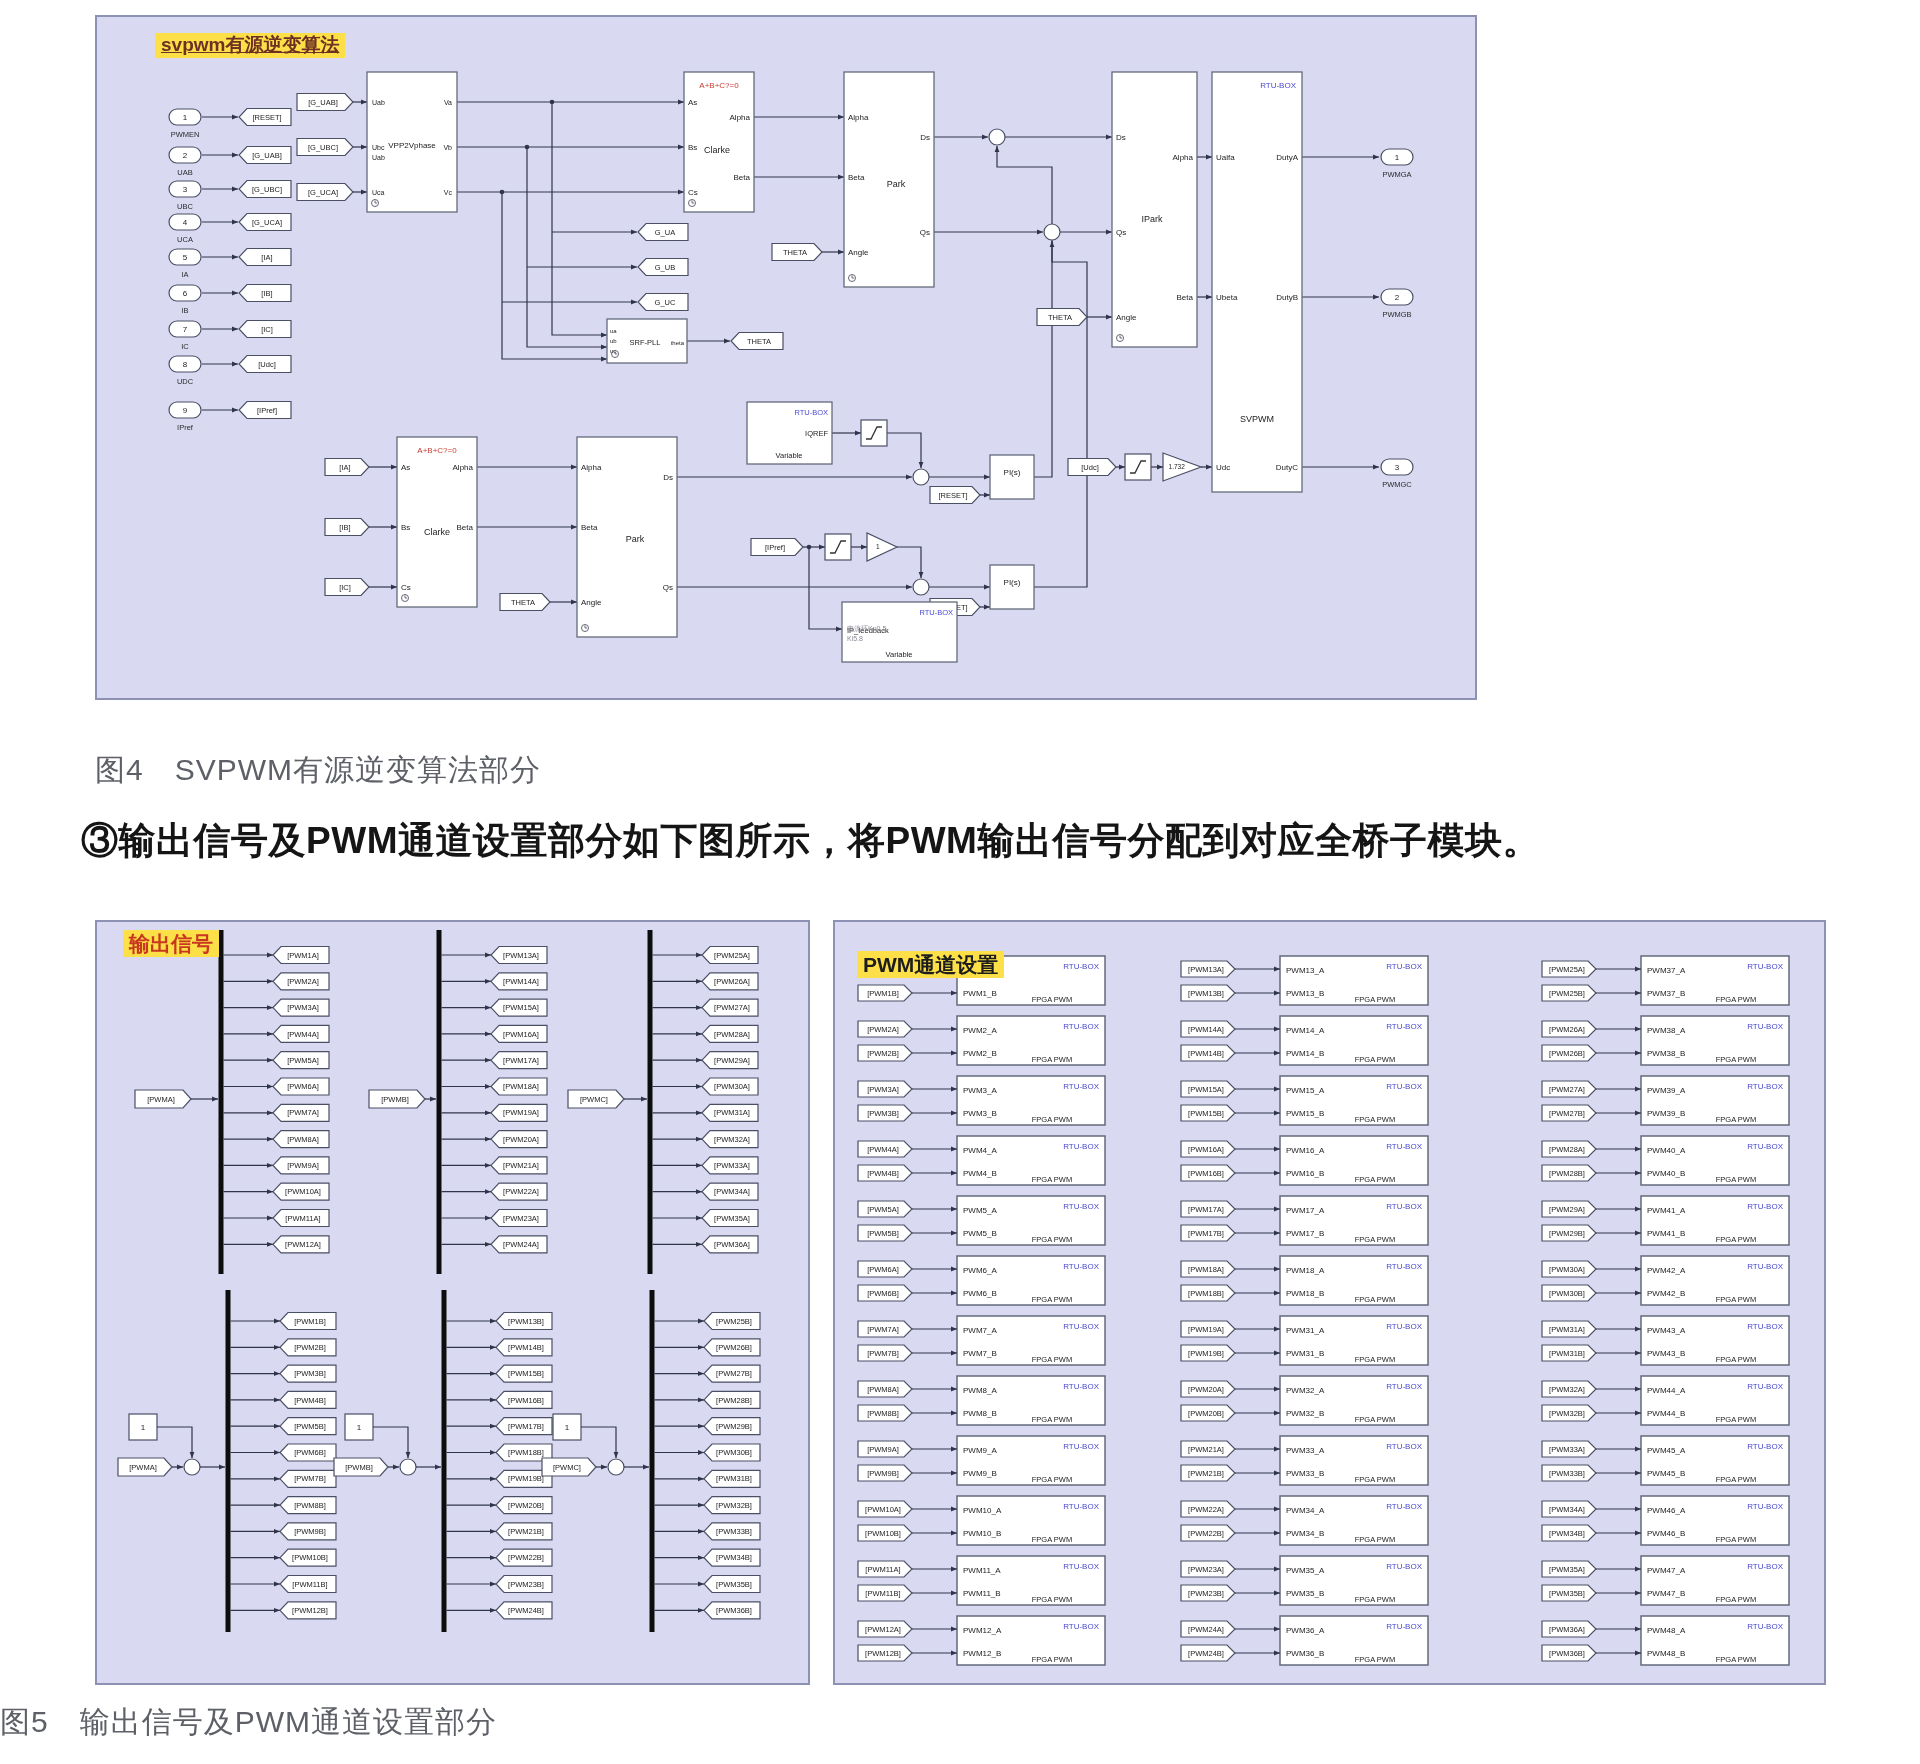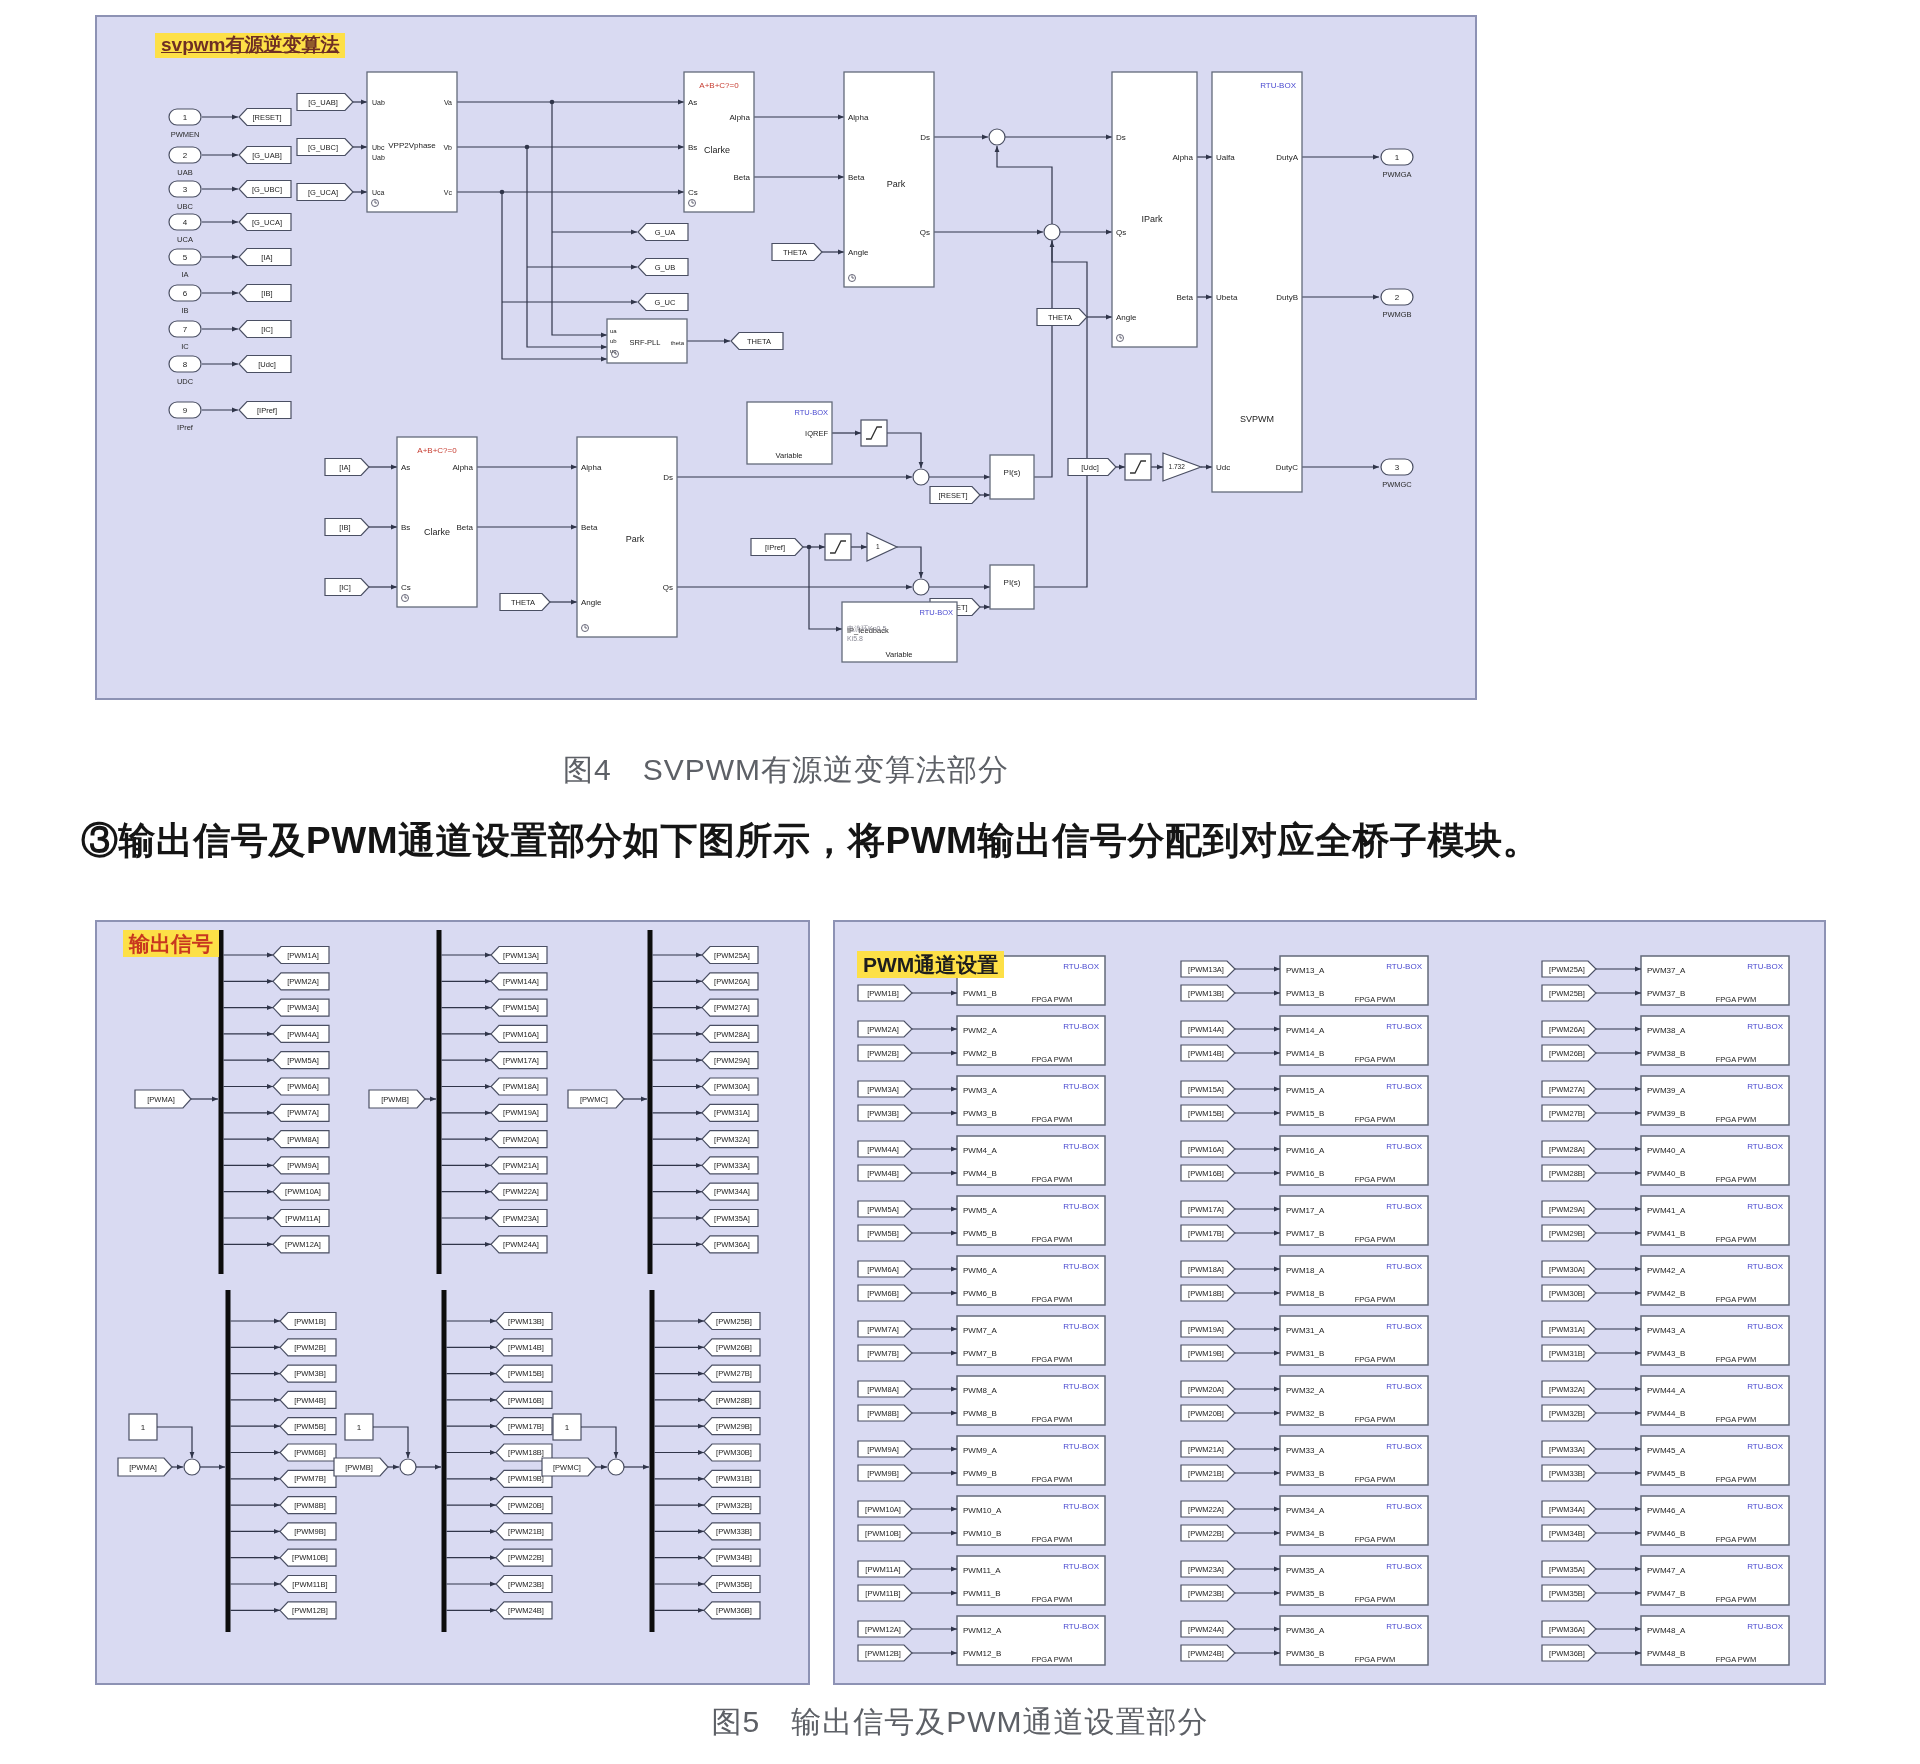--- a/index.html
+++ b/index.html
@@ -5,21 +5,21 @@
   html,body{margin:0;padding:0;}
   body{width:1920px;height:1764px;position:relative;background:#ffffff;
        font-family:"Liberation Sans",sans-serif;overflow:hidden;}
   .panel{position:absolute;background:#d9daf2;border:2px solid #8d92b4;box-sizing:border-box;}
   .panel svg{position:absolute;left:0;top:0;}
   svg text{font-family:"Liberation Sans",sans-serif;}
   .hl{position:absolute;background:#fde047;font-weight:bold;padding:0 6px;line-height:1.3;white-space:nowrap;}
   #t1{left:58px;top:16px;font-size:19px;color:#6e2f24;text-decoration:underline;}
   #t2{left:26px;top:8px;font-size:21px;color:#c8371f;}
   #t3{left:22px;top:8px;font-size:21px;color:#1d1d1d;margin-top:21px;}
-  .cap{position:absolute;color:#5d6066;font-size:30px;text-align:center;letter-spacing:1px;}
+  .cap{position:absolute;color:#5d6066;font-size:30px;text-align:left;letter-spacing:1px;}
   #cap4{left:95px;top:750px;width:1382px;}
   #cap5{left:0;top:1702px;width:1920px;}
   #para{position:absolute;left:0;top:816px;width:1621px;text-align:center;
         font-size:37px;font-weight:600;color:#151515;letter-spacing:0.5px;}
 </style>
 </head>
 <body>
 
 <div class="panel" id="panel1" style="left:95px;top:15px;width:1382px;height:685px">
   <svg id="svg1" width="1382" height="685" viewBox="0 0 1382 685">

